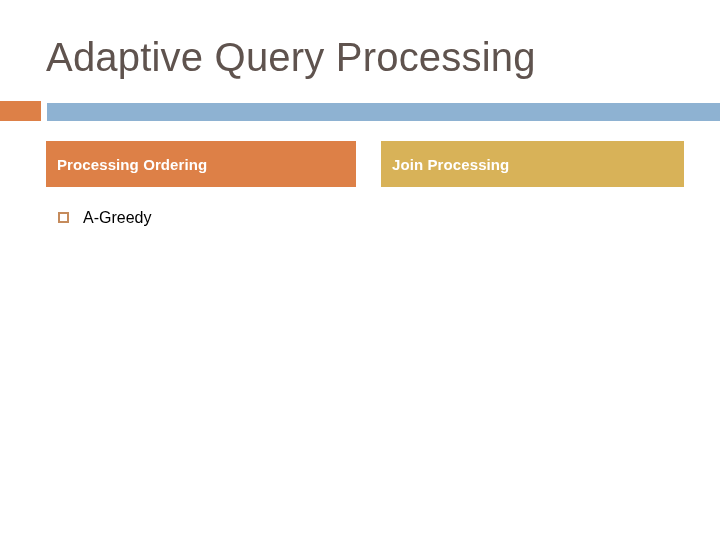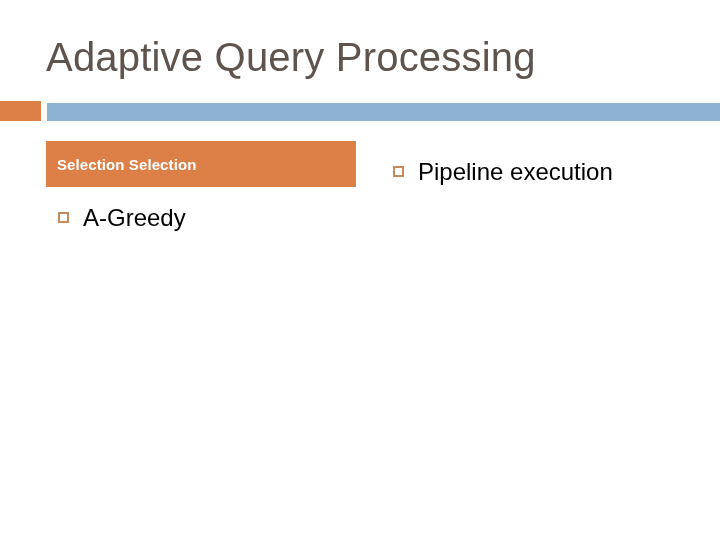--- a/index.html
+++ b/index.html
@@ -79,21 +79,21 @@
 
   .bullets {
     margin: 0;
     padding: 0;
     list-style: none;
     padding-top: 14px;
   }
   .bullet-item {
     display: flex;
     align-items: flex-start;
-    font-size: 24px;
+    font-size: 16px;
     line-height: 34px;
     color: #000000;
     margin-bottom: 2px;
   }
   .bullet-marker {
     flex: 0 0 auto;
     width: 11px;
     height: 11px;
     box-sizing: border-box;
     border: 2px solid #c58b5c;
@@ -111,32 +111,31 @@
 
 <div class="slide">
 
   <div class="slide-title">Adaptive Query Processing</div>
 
   <div class="rule-orange"></div>
   <div class="rule-blue"></div>
 
   <div class="col col-left">
     <div class="col-header header-orange">
-      <span>Selection Selection</span>
+      <span>Processing Ordering</span>
     </div>
     <ul class="bullets">
       <li class="bullet-item">
         <span class="bullet-marker"></span>
         <span class="bullet-text">A-Greedy</span>
       </li>
     </ul>
   </div>
 
   <div class="col col-right">
+    <div class="col-header header-gold">
+      <span>Join Processing</span>
+    </div>
     <ul class="bullets">
-      <li class="bullet-item">
-        <span class="bullet-marker"></span>
-        <span class="bullet-text">Pipeline execution</span>
-      </li>
     </ul>
   </div>
 
 </div>
 
 </body></html>

